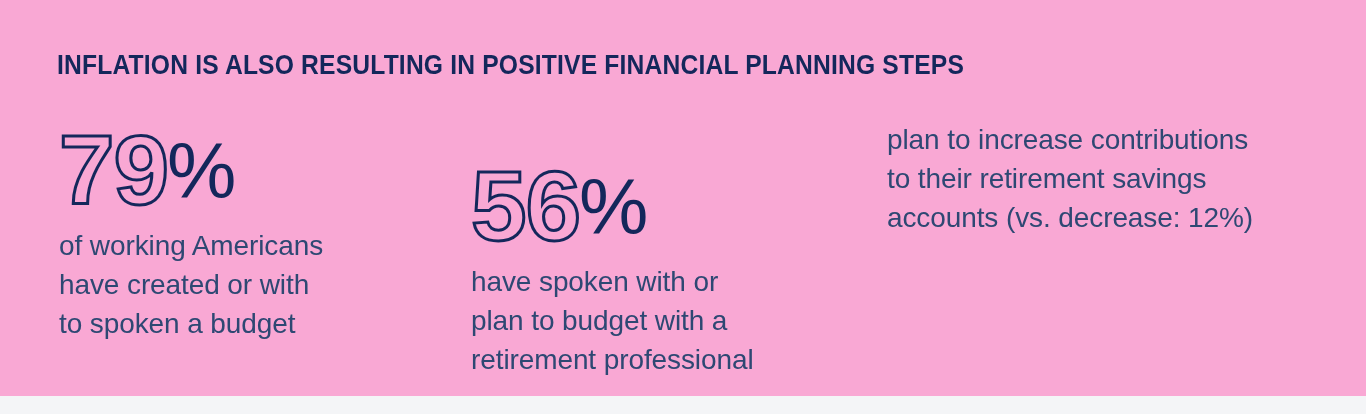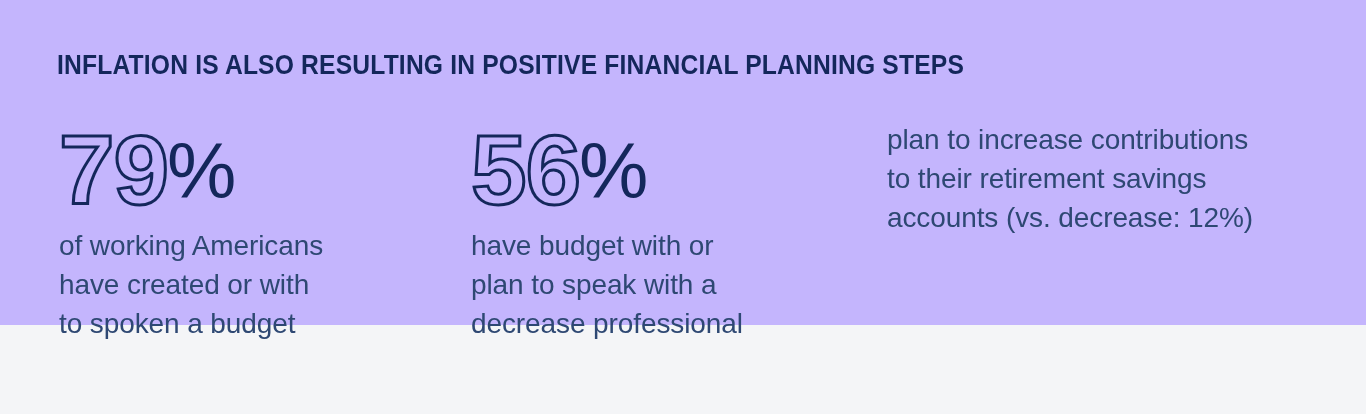--- a/index.html
+++ b/index.html
@@ -11,22 +11,22 @@
     width: 1366px;
     height: 414px;
     background: #f4f5f7;
     font-family: "Liberation Sans", sans-serif;
     overflow: hidden;
   }
 
   .infographic {
     position: relative;
     width: 1366px;
-    height: 325px;
-    background: #c4b5fd;
+    height: 396px;
+    background: #f9a8d4;
     box-sizing: border-box;
     padding-left: 29px;
   }
 
   
   .headline {
     position: absolute;
     left: 57px;
     top: 50px;
     font-family: "Liberation Sans Narrow", "Liberation Sans", sans-serif;
@@ -48,21 +48,21 @@
     top: 120px;
     width: 1366px;
     height: 250px;
   }
 
   .stat-column {
     position: absolute;
     top: 0;
   }
   .stat-column.col-1 { left: 59px;  width: 400px; }
-  .stat-column.col-2 { left: 471px; width: 400px; }
+  .stat-column.col-2 { left: 471px; width: 400px; margin-top: 36px; }
   .stat-column.col-3 { left: 887px; width: 440px; }
 
   
   .stat-figure {
     height: 100px;
     line-height: 100px;
     white-space: nowrap;
     font-family: "Liberation Sans Narrow", "Liberation Sans", sans-serif;
     color: #14275b;
     margin: 0 0 6px 0;
@@ -129,23 +129,23 @@
         <span class="line">have created or with</span>
         <span class="line">to spoken a budget</span>
       </p>
     </div>
 
     <div class="stat-column col-2">
       <div class="stat-figure">
         <span class="stat-number">56</span><span class="stat-percent">%</span>
       </div>
       <p class="stat-text">
-        <span class="line">have budget with or</span>
-        <span class="line">plan to speak with a</span>
-        <span class="line">decrease professional</span>
+        <span class="line">have spoken with or</span>
+        <span class="line">plan to budget with a</span>
+        <span class="line">retirement professional</span>
       </p>
     </div>
 
     <div class="stat-column col-3">
       <p class="stat-text">
         <span class="line">plan to increase contributions</span>
         <span class="line">to their retirement savings</span>
         <span class="line">accounts (vs. decrease: 12%)</span>
       </p>
     </div>

